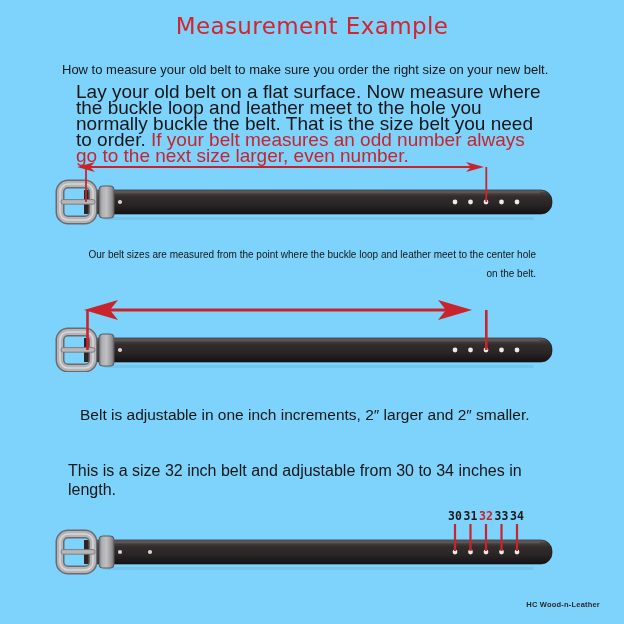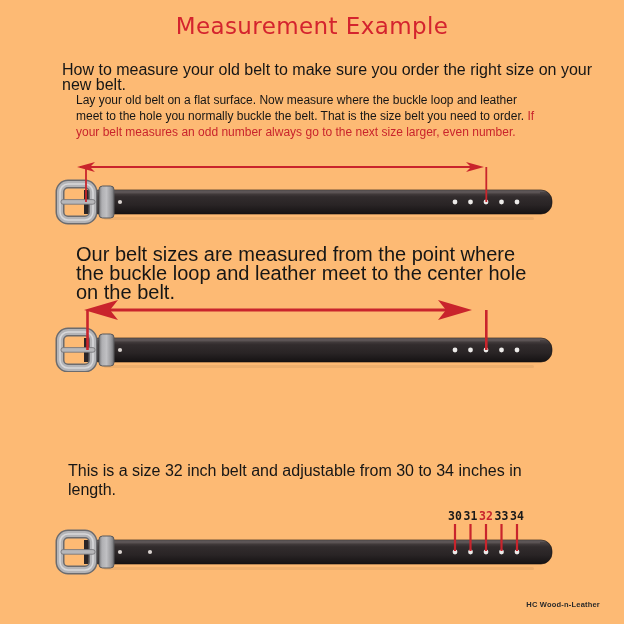--- a/index.html
+++ b/index.html
@@ -1,43 +1,43 @@
 <!DOCTYPE html>
 <html style="--accent: #c9242c; --title-red: #d4242e; --ink: #161616;"><head>
 <meta charset="utf-8">
 <style>
   html,body{margin:0;padding:0;background:#ffffff;}
   .page{
     position:relative;
     width:624px;height:624px;
-    background:#fdba74;
+    background:#7dd3fc;
     outline:1px solid #d9d9d9;
     overflow:hidden;
     font-family:"Liberation Sans", sans-serif;
     color:var(--ink,#161616);
   }
   .title{
     position:absolute;top:13px;left:0;width:624px;
     text-align:center;
     font-family:"DejaVu Sans", sans-serif;
     font-size:23px;letter-spacing:.4px;
     color:var(--title-red,#d4242e);
   }
   .intro{
     position:absolute;top:62px;left:62px;width:540px;
-    font-size:16px;line-height:15px;
+    font-size:13px;line-height:15px;
   }
   .instructions{
-    position:absolute;top:92px;left:76px;width:468px;
-    font-size:12px;line-height:16px;
+    position:absolute;top:84px;left:76px;width:468px;
+    font-size:19px;line-height:16px;
   }
   .instructions .red-note{color:var(--accent,#c9242c);}
   .measure-note{
     position:absolute;top:245px;left:76px;width:460px;
-    text-align:left;font-size:20px;line-height:19px;
+    text-align:right;font-size:10px;line-height:19px;
   }
   .adjustable-note{
     position:absolute;top:406px;left:80px;width:520px;
     font-size:15.5px;line-height:18px;
   }
   .example-heading{
     position:absolute;top:442px;left:0;width:576px;
     text-align:center;
     font-size:14.5px;font-weight:700;letter-spacing:.2px;
     color:var(--accent,#c9242c);
@@ -127,20 +127,21 @@
     </g>
     <g>
       <line x1="94" y1="12" x2="464" y2="12" stroke-width="3" style="stroke:var(--accent,#c9242c)"></line>
       <polygon points="84,12 118,2 110,12 118,22" style="fill:var(--accent,#c9242c)"></polygon>
       <polygon points="472,12 438,2 446,12 438,22" style="fill:var(--accent,#c9242c)"></polygon>
       <line x1="87.5" y1="12" x2="87.5" y2="52" stroke-width="2.6" style="stroke:var(--accent,#c9242c)"></line>
       <line x1="486.3" y1="12" x2="486.3" y2="52" stroke-width="2.6" style="stroke:var(--accent,#c9242c)"></line>
     </g>
   </svg>
 
+  <div class="adjustable-note">Belt is adjustable in one inch increments, 2″ larger and 2″ smaller.</div>
 
 
   <div class="example-note">This is a size 32 inch belt and adjustable from 30 to 34 inches in length.</div>
 
   <svg id="belt-figure-3" class="belt-svg" viewBox="0 0 624 74" xmlns="http://www.w3.org/2000/svg">
     <g>
       <use href="#belt-base" y="37"></use>
       <circle cx="150" cy="49" r="2.1" fill="#d8d2ce"></circle>
     </g>
     <g>

